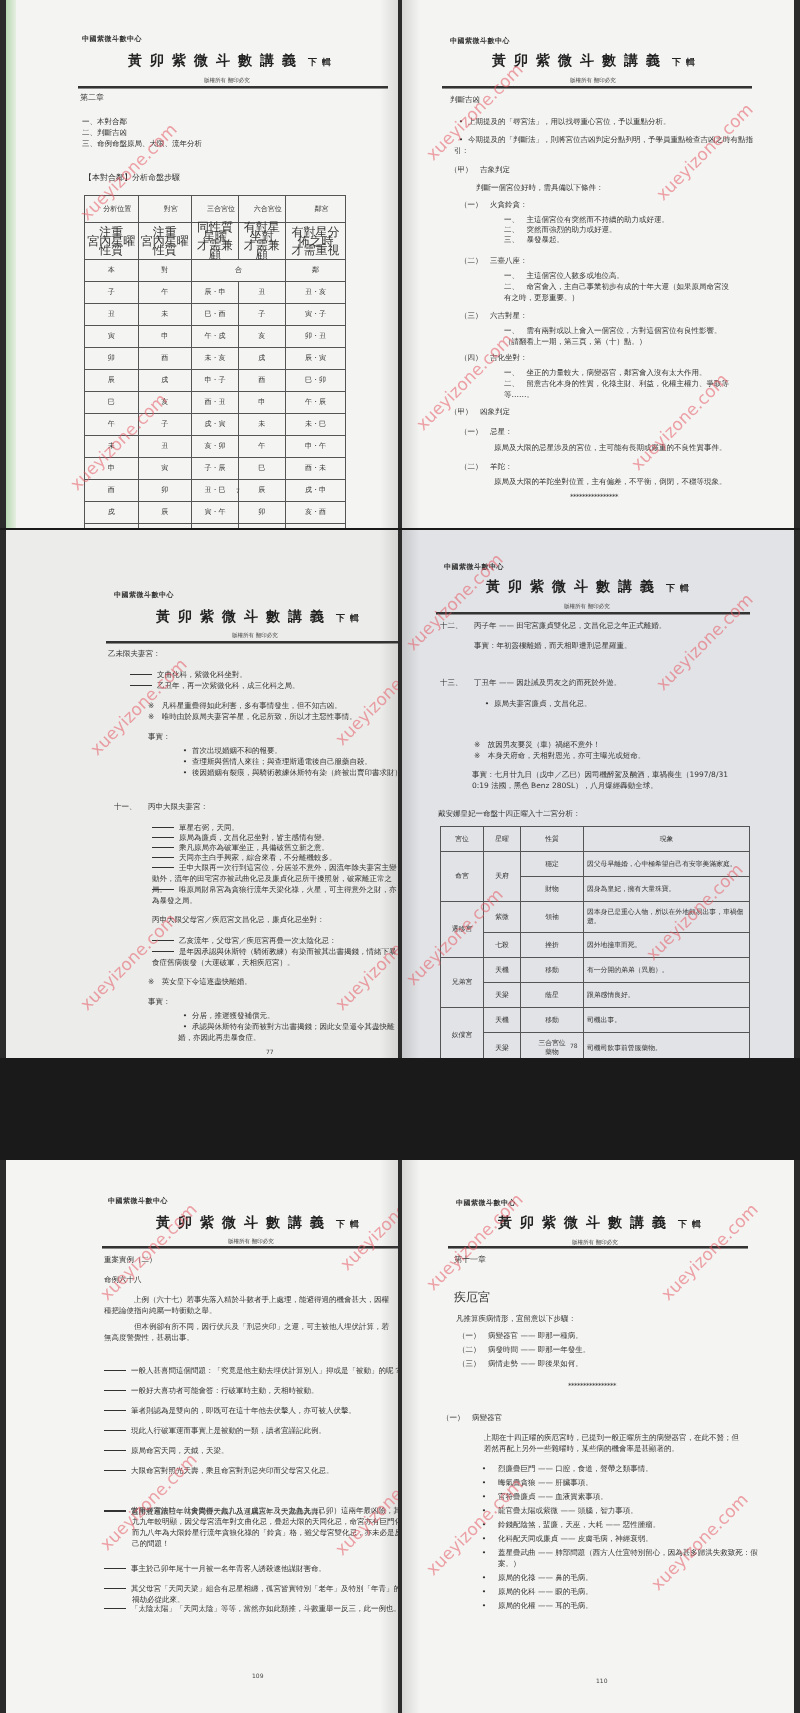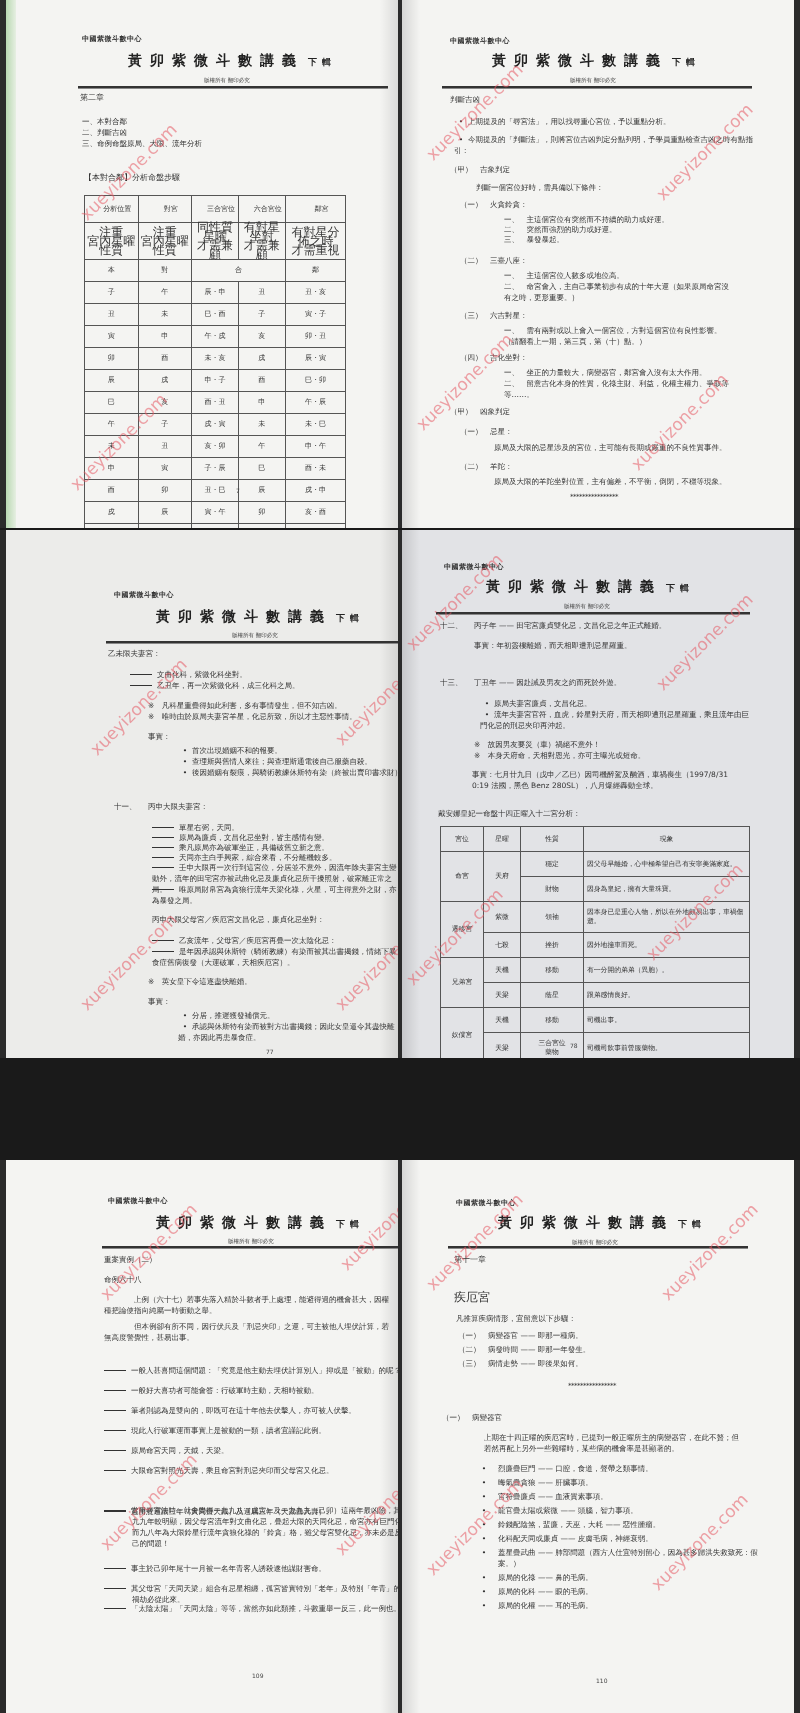--- a/index.html
+++ b/index.html
@@ -259,21 +259,20 @@
     <div class="hdr-title" style="left:84px;top:48px;"><span>黃卯紫微斗數講義</span><span class="sub">下輯</span></div>
     <div class="hdr-copy" style="left:162px;top:73px;">版權所有 翻印必究</div>
     <div class="hdr-rule" style="left:34px;top:82px;width:314px;"></div>
 
     <div class="txt" style="left:38px;top:90px;">十二、</div>
     <div class="txt" style="left:72px;top:90px;">丙子年 —— 田宅宮廉貞雙化忌，文昌化忌之年正式離婚。</div>
     <div class="txt" style="left:72px;top:110px;">事實：年初簽樓離婚，而天相即遭刑忌星羅重。</div>
     <div class="txt" style="left:38px;top:147px;">十三、</div>
     <div class="txt" style="left:72px;top:147px;">丁丑年 —— 因赴誡及男友之約而死於外遊。</div>
     <div class="txt" style="left:78px;top:168px;"><span class="bul">•</span><span>原局夫妻宮廉貞，文昌化忌。</span></div>
-    <div class="txt wrap" style="left:78px;top:179px;width:270px;"><span class="bul">•</span><span>流年夫妻宮官符，血虎，鈴星對天府，而天相即遭刑忌星羅重，乘且流年由巨門化忌的刑忌夾印再沖起。</span></div>
     <div class="txt" style="left:72px;top:209px;">※　故因男友要災（車）禍絕不意外！</div>
     <div class="txt" style="left:72px;top:220px;">※　本身天府命，天相對恩光，亦可主曝光或短命。</div>
     <div class="txt wrap" style="left:70px;top:239px;width:272px;">事實：七月廿九日（戊申／乙巳）因司機醉駕及酗酒，車禍喪生（1997/8/31 0:19 法國，黑色 Benz 280SL），八月爆經轟動全球。</div>
     <div class="txt" style="left:36px;top:278px;">戴安娜皇妃一命盤十四正曜入十二宮分析：</div>
 
     <table class="t2" style="left:38px;top:296px;width:310px;">
       <tbody>
           <tr>
         <td style="width:36px">宮位</td>
         <td style="width:30px">星曜</td>

